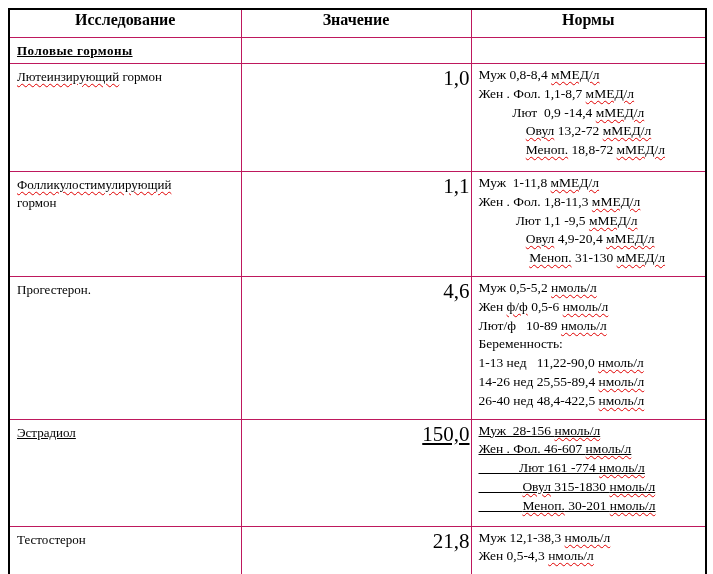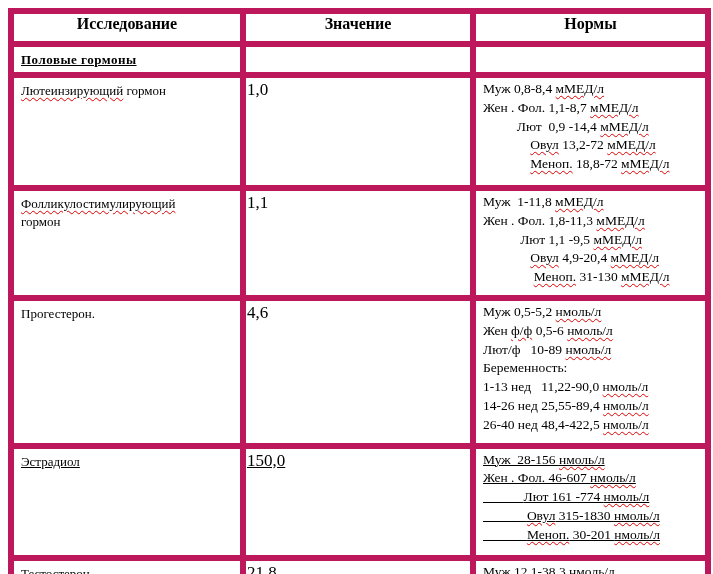--- a/index.html
+++ b/index.html
@@ -7,36 +7,36 @@
     width:713px;height:574px;background:#ffffff;color:#000;
     font-family:"Liberation Serif", serif;
     -webkit-font-smoothing:antialiased;
   }
   .page{padding:8px 8px 0 8px;}
   table.lab{
     border-collapse:collapse;table-layout:fixed;width:697px;
     border:2px solid #000;
   }
   table.lab td, table.lab th{
-    border:6px solid #be185d;vertical-align:top;overflow:hidden;
+    border:1px solid #be185d;vertical-align:top;overflow:hidden;
   }
   th.head{
     font-size:16px;font-weight:bold;text-align:center;vertical-align:middle;
     height:25px;padding:1px 4px;
   }
   td.section-cell{height:22px;padding:3px 6px 0 7px;}
   .section-title{
     font-weight:bold;text-decoration:underline;
     font-size:13px;letter-spacing:0.5px;
   }
   td.label{
     font-size:13px;line-height:17.5px;padding:4px 6px 0 7px;white-space:pre-wrap;
   }
   td.value{
-    font-size:17px;text-align:left;padding-top:2px;font-weight:normal;
+    font-size:21px;text-align:right;padding-top:2px;font-weight:normal;
   }
   td.norms{
     font-size:13.5px;line-height:18.8px;padding:2px 2px 8px 7px;white-space:pre-wrap;
   }
   tr.r-lh   td{height:97px;}
   tr.r-fsh  td{height:92px;}
   tr.r-prl  td{height:41px;}
   tr.r-prg  td{height:130px;}
   tr.r-est  td{height:96px;text-decoration:underline;}
   tr.r-tst  td{height:34px;}

